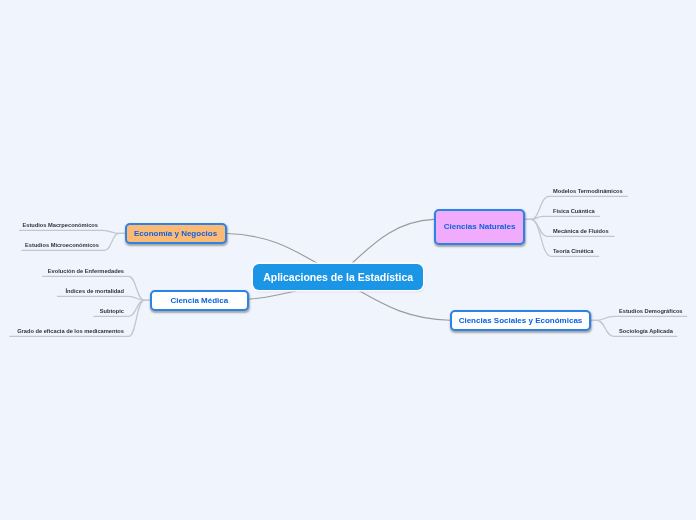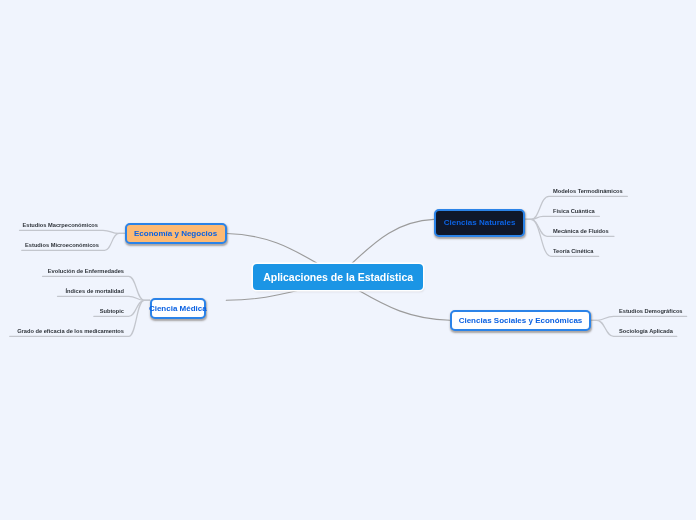--- a/index.html
+++ b/index.html
@@ -42,39 +42,39 @@
       <path d="M 149.8 300.3 L 144.20000000000002 300.3 C 136.45 300.3 136.45 336.3 128.7 336.3 L 9.7 336.3" fill="none" stroke="#c3c6cd" stroke-width="1.25" stroke-linecap="round"></path>
       <path d="M 525.3 219.39999999999998 L 530.9 219.39999999999998 C 539.95 219.39999999999998 539.95 196.3 549 196.3 L 627.4 196.3" fill="none" stroke="#c3c6cd" stroke-width="1.25" stroke-linecap="round"></path>
       <path d="M 525.3 219.39999999999998 L 530.9 219.39999999999998 C 536.95 219.39999999999998 536.95 216.3 543 216.3 L 599.4 216.3" fill="none" stroke="#c3c6cd" stroke-width="1.25" stroke-linecap="round"></path>
       <path d="M 525.3 219.39999999999998 L 530.9 219.39999999999998 C 538.95 219.39999999999998 538.95 236.3 547 236.3 L 614 236.3" fill="none" stroke="#c3c6cd" stroke-width="1.25" stroke-linecap="round"></path>
       <path d="M 525.3 219.39999999999998 L 530.9 219.39999999999998 C 540.95 219.39999999999998 540.95 256.3 551 256.3 L 598.7 256.3" fill="none" stroke="#c3c6cd" stroke-width="1.25" stroke-linecap="round"></path>
       <path d="M 591.2 320.25 L 596.8000000000001 320.25 C 605.2 320.25 605.2 316.3 613.6 316.3 L 686.7 316.3" fill="none" stroke="#c3c6cd" stroke-width="1.25" stroke-linecap="round"></path>
       <path d="M 591.2 320.25 L 596.8000000000001 320.25 C 605.2 320.25 605.2 336.3 613.6 336.3 L 676.8 336.3" fill="none" stroke="#c3c6cd" stroke-width="1.25" stroke-linecap="round"></path>
     </g>
   </svg>
 
-  <div class="node root-node" style="left: 253.3px; top: 263.8px; width: 169.7px; height: 26.6px; background: rgb(27, 149, 229); color: rgb(255, 255, 255);">
+  <div class="node root-node" style="left: 253.3px; top: 263.8px; width: 169.7px; height: 26.6px; background: rgb(27, 149, 229); color: rgb(255, 255, 255); border-radius: 6px;">
     <span>Aplicaciones de la Estadística</span>
   </div>
 
   <div class="node l1-node" style="left: 124.6px; top: 222.7px; width: 102px; height: 21.5px; background: #fdba74; color: rgb(12, 98, 226); border-color: rgb(43, 131, 232);">
     <span>Economía y Negocios</span>
   </div>
   <div class="leaf-label left" style="top: 222.3px; color: rgb(46, 51, 57); right: 598px;">Estudios Macrpeconómicos</div>
   <div class="leaf-label left" style="top: 242.3px; color: rgb(46, 51, 57); right: 597px;">Estudios Microeconómicos</div>
 
-  <div class="node l1-node" style="left: 149.8px; top: 289.6px; width: 56px; height: 21.4px; background: rgb(255, 255, 255); color: rgb(12, 98, 226); border-color: rgb(43, 131, 232); margin-top: 8px;">
+  <div class="node l1-node" style="left: 149.8px; top: 289.6px; width: 99px; height: 21.4px; background: rgb(255, 255, 255); color: rgb(12, 98, 226); border-color: rgb(43, 131, 232);">
     <span>Ciencia Médica</span>
   </div>
   <div class="leaf-label left" style="top: 268.3px; color: rgb(46, 51, 57); right: 572px;">Evolución de Enfermedades</div>
   <div class="leaf-label left" style="top: 288.3px; color: rgb(46, 51, 57); right: 572px;">Índices de mortalidad</div>
   <div class="leaf-label left" style="top: 308.3px; color: rgb(46, 51, 57); right: 572px;">Subtopic</div>
   <div class="leaf-label left" style="top: 328.3px; color: rgb(46, 51, 57); right: 572px;">Grado de eficacia de los medicamentos</div>
 
-  <div class="node l1-node" style="left: 433.9px; top: 208.7px; width: 91.4px; height: 28px; background: #0f172a; color: rgb(12, 98, 226); border-color: rgb(43, 131, 232);">
+  <div class="node l1-node" style="left: 433.9px; top: 208.7px; width: 91.4px; height: 36px; background: #f0abfc; color: rgb(12, 98, 226); border-color: rgb(43, 131, 232);">
     <span>Ciencias Naturales</span>
   </div>
   <div class="leaf-label right" style="top: 188.3px; color: rgb(46, 51, 57); left: 553px;">Modelos Termodinámicos</div>
   <div class="leaf-label right" style="top: 208.3px; color: rgb(46, 51, 57); left: 553px;">Física Cuántica</div>
   <div class="leaf-label right" style="top: 228.3px; color: rgb(46, 51, 57); left: 553px;">Mecánica de Fluidos</div>
   <div class="leaf-label right" style="top: 248.3px; color: rgb(46, 51, 57); left: 553px;">Teoría Cinética</div>
 
   <div class="node l1-node" style="left: 449.8px; top: 309.7px; width: 141.4px; height: 21.1px; background: rgb(255, 255, 255); color: rgb(12, 98, 226); border-color: rgb(43, 131, 232);">
     <span>Ciencias Sociales y Económicas</span>
   </div>

